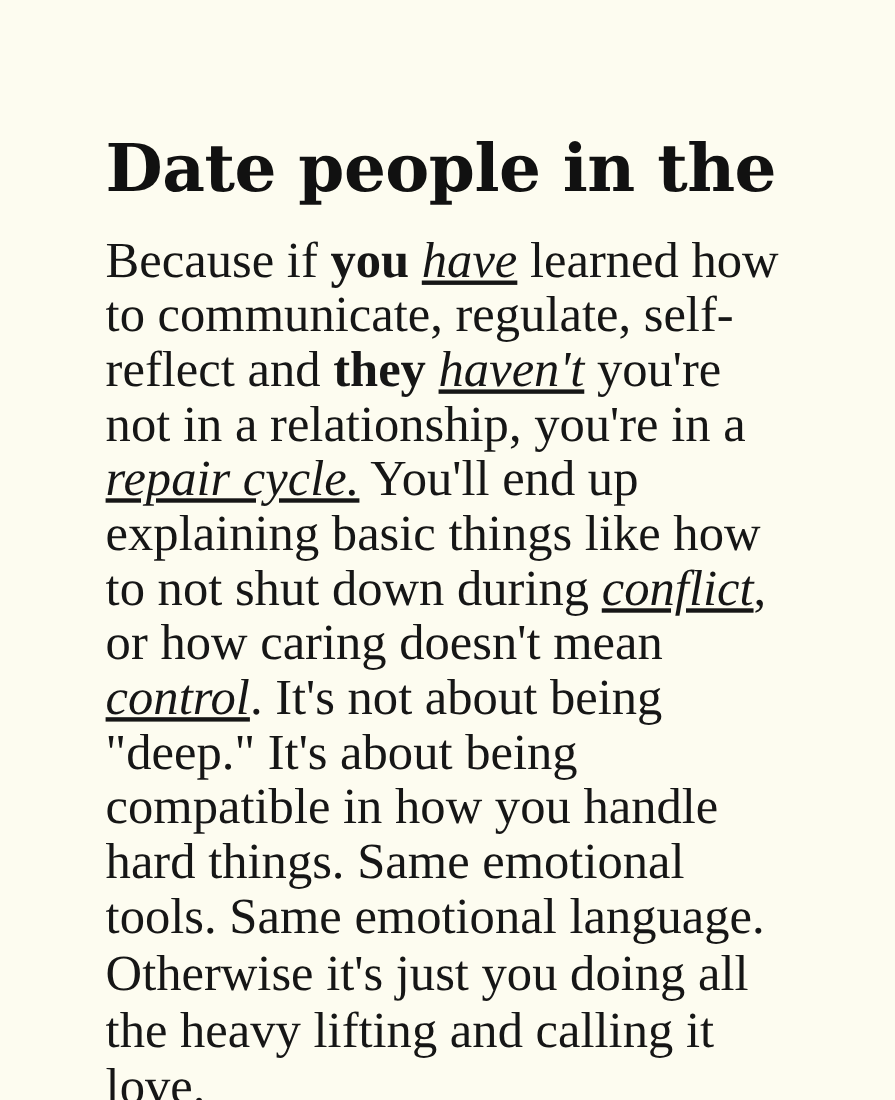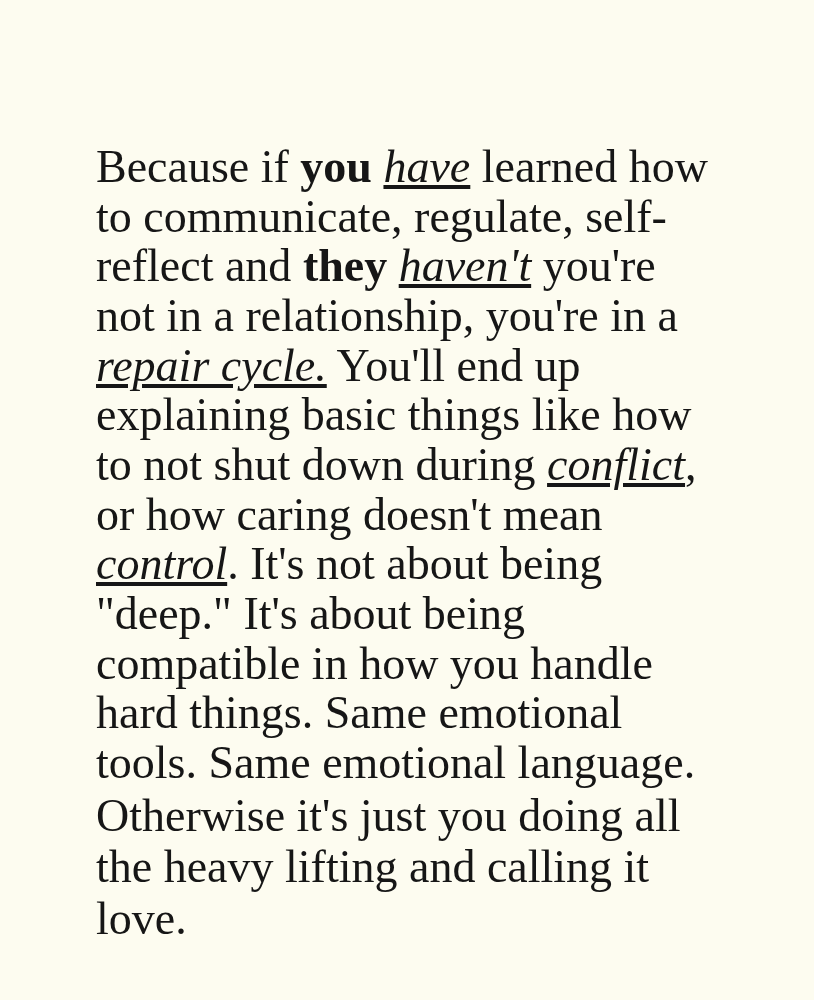--- a/index.html
+++ b/index.html
@@ -62,19 +62,20 @@
     margin-top: 2px;
     line-height: 1.12;
   }
 </style>
 </head>
 <body>
 
 <div class="card">
 
   <h1 class="headline">
+    <span class="hl-line">Date people in the</span>
   </h1>
 
   <div class="body-copy">
     <p><span>Because if </span><b>you</b><span> </span><span class="u-em">have</span><span> learned how to communicate, regulate, self-reflect and </span><b>they</b><span> </span><span class="u-em">haven't</span><span> you're not in a relationship, you're in a </span><span class="u-em">repair cycle.</span><span> You'll end up explaining basic things like how to not shut down during </span><span class="u-em">conflict</span><span>, or how caring doesn't mean </span><span class="u-em">control</span><span>. It's not about being "deep." It's about being compatible in how you handle hard things. Same emotional tools. Same emotional language. </span><span class="closing">Otherwise it's just you doing all the heavy lifting and calling it love.</span></p>
   </div>
 
 </div>
 
 </body></html>

